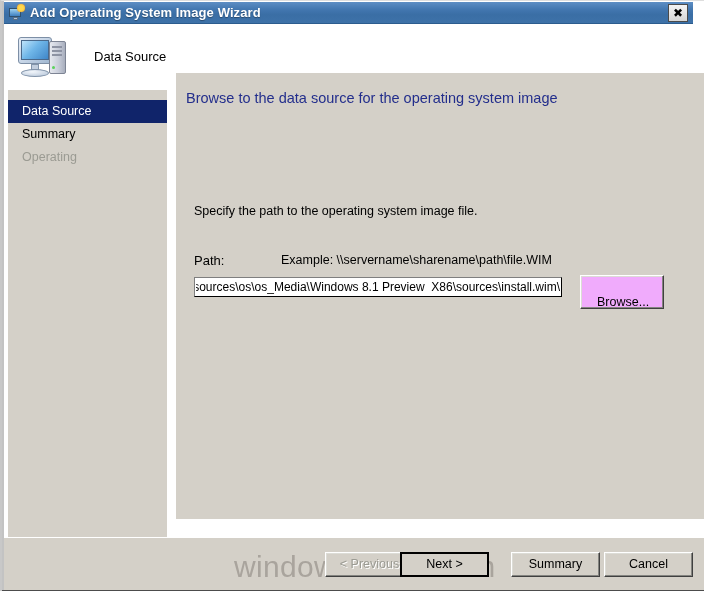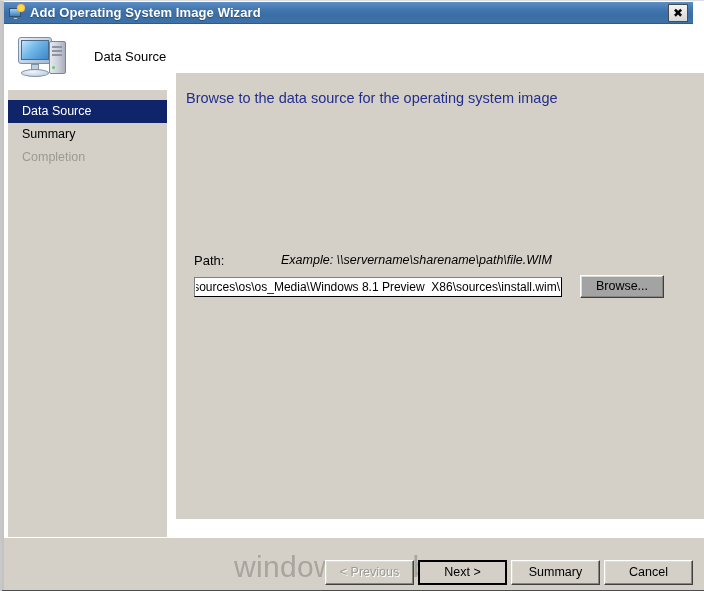--- a/index.html
+++ b/index.html
@@ -231,21 +231,20 @@
     font-size: 13px;
     color: #000000;
     white-space: nowrap;
   }
   #path-example {
     position: absolute;
     left: 105px; top: 180px;
     font-size: 12.5px;
     color: #000000;
     white-space: nowrap;
-    font-style: italic;
   }
   #path-input {
     position: absolute;
     left: 18px; top: 204px;
     width: 368px; height: 20px;
     background: #ffffff;
     border: 1px solid #000000;
     border-top-color: #7f7f7f;
     border-left-color: #7f7f7f;
     box-sizing: border-box;
@@ -255,33 +254,33 @@
     padding: 0 1px;
     line-height: 18px;
     outline: none;
     direction: rtl;
     text-align: left;
   }
   #browse-button {
     position: absolute;
     left: 404px; top: 202px;
     width: 84px; height: 23px;
-    background: #a3a3a3;
+    background: #f0abfc;
     border: 1px solid #ffffff;
     border-right-color: #404040;
     border-bottom-color: #404040;
     box-shadow: inset -1px -1px 0 #848480, inset 1px 1px 0 #dcdcd6;
     box-sizing: border-box;
     font-family: "Liberation Sans", sans-serif;
     font-size: 12.5px;
     color: #000000;
     cursor: pointer;
     line-height: 21px;
     text-align: center;
-    padding: 0;
+    padding: 16px;
   }
 
   
   #footer {
     position: absolute;
     left: 2px; top: 536px;
     width: 700px; height: 53px;
     background: #d4d0c8;
     border-top: 1px solid #ffffff;
     box-sizing: border-box;
@@ -306,34 +305,33 @@
     border-bottom-color: #404040;
     box-shadow: inset -1px -1px 0 #848480, inset 1px 1px 0 #dcdcd6;
     box-sizing: border-box;
     font-family: "Liberation Sans", sans-serif;
     font-size: 12.5px;
     color: #000000;
     cursor: pointer;
     text-align: center;
     line-height: 23px;
     padding: 0;
-    margin-top: 8px;
   }
   .footer-btn.disabled {
     color: #9b9b93;
     text-shadow: 1px 1px 0 #ffffff;
     cursor: default;
   }
   .footer-btn.default {
     border: 2px solid #000000;
     box-shadow: none;
     line-height: 21px;
   }
   #btn-previous { left: 321px; }
-  #btn-next     { left: 414px; }
+  #btn-next     { left: 396px; }
   #btn-summary  { left: 507px; }
   #btn-cancel   { left: 600px; text-align: center; }
 
   #bottom-edge {
     position: absolute;
     left: 0; top: 589px;
     width: 704px; height: 2px;
     background: #4c4c4c;
   }
   #left-edge {
@@ -371,25 +369,26 @@
       <div class="bay bay2"></div>
       <div class="bay bay3"></div>
       <div class="led"></div>
     </div>
     <div id="header-title">Data Source</div>
   </div>
 
   <div id="sidebar">
     <div class="side-item selected">Data Source</div>
     <div class="side-item">Summary</div>
-    <div class="side-item disabled">Completion</div>
+    <div class="side-item disabled">Operating</div>
   </div>
 
   <div id="content">
     <div id="content-heading">Browse to the data source for the operating system image</div>
+    <div id="instruction-text">Specify the path to the operating system image file.</div>
     <div id="path-label">Path:</div>
     <div id="path-example">Example: \\servername\sharename\path\file.WIM</div>
     <input id="path-input" type="text" value="\sccm\sources\os\os_Media\Windows 8.1 Preview  X86\sources\install.wim" style="">
     <button id="browse-button">Browse...</button>
   </div>
 
   <div id="footer">
     <div id="watermark">windows-noob.com</div>
     <button id="btn-previous" class="footer-btn disabled">&lt; Previous</button>
     <button id="btn-next" class="footer-btn default">Next &gt;</button>

